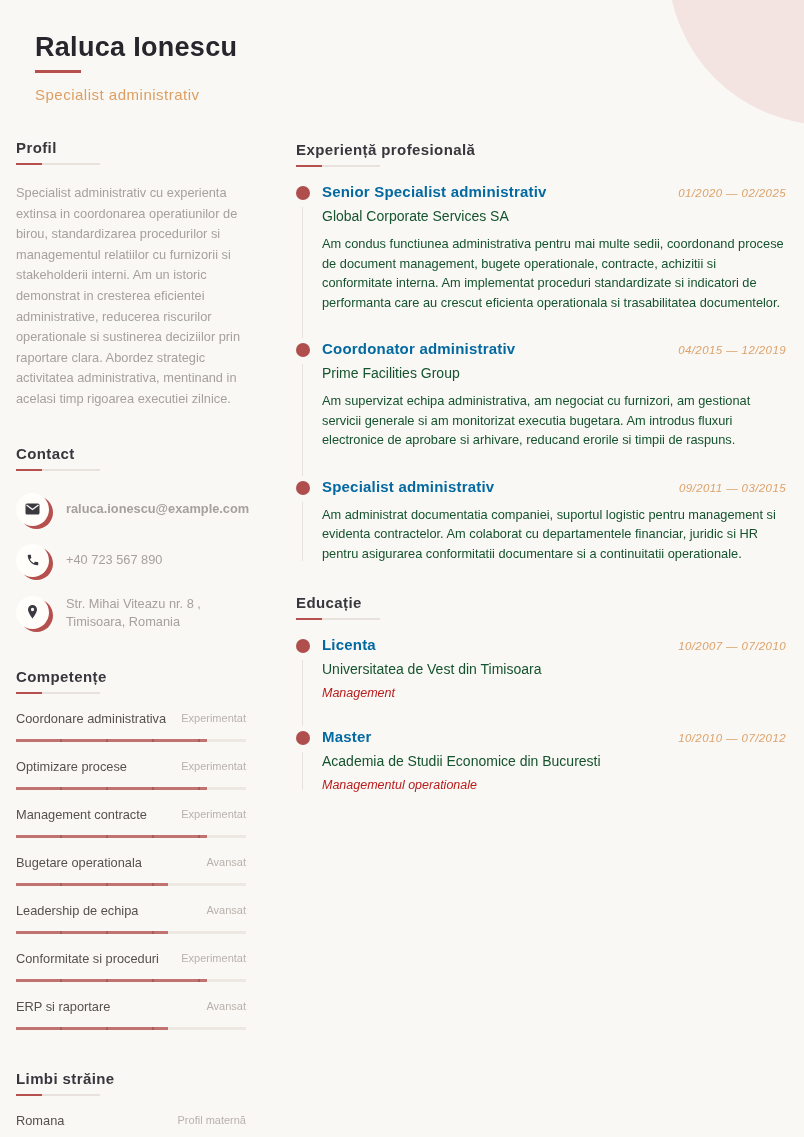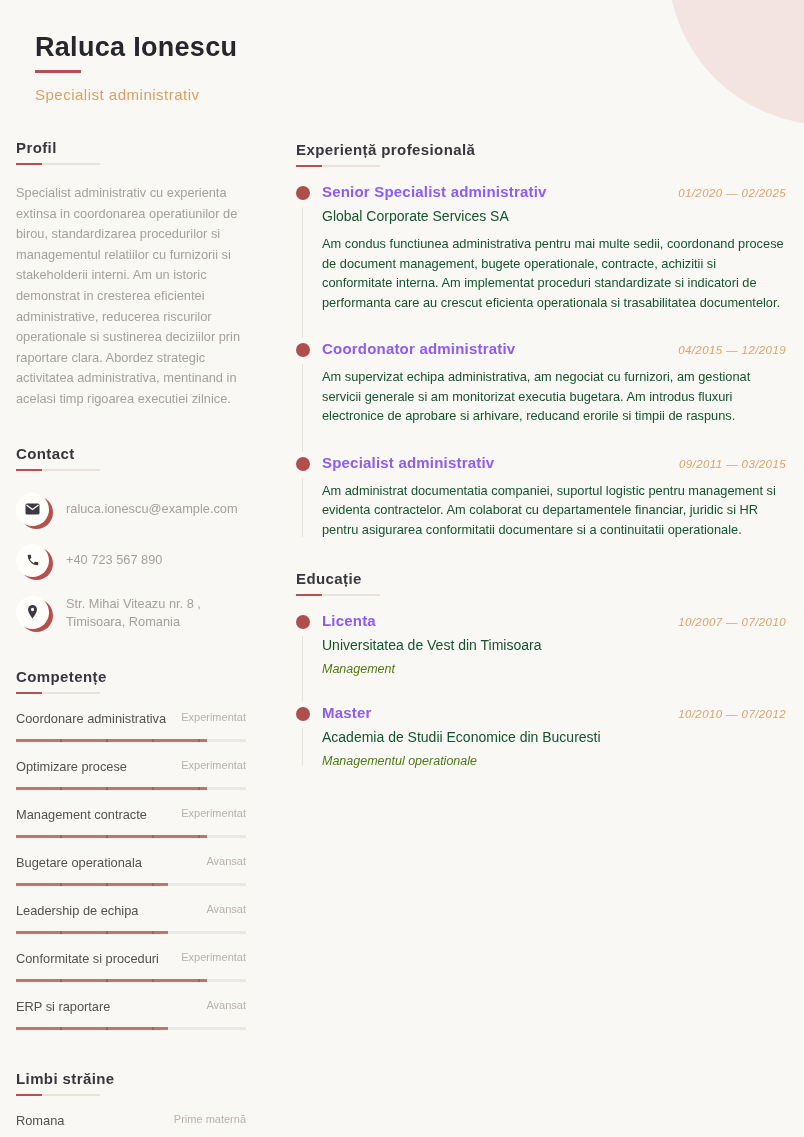--- a/index.html
+++ b/index.html
@@ -41,35 +41,35 @@
     background: linear-gradient(to right, #b5504e 0, #b5504e 26px, #e9e2dc 26px, #e9e2dc 100%);
   }
   
   .sidebar { position: absolute; left: 16px; top: 139px; width: 230px; }
   .profile-text {
     margin: 18px 0 0 0;
     font-size: 12.8px; line-height: 20.6px; color: #a6a19c;
   }
   .contact-section { margin-top: 35px; }
   .contact-row { display: flex; align-items: center; gap: 17px; margin-top: 18px; }
-  .contact-row.first { margin-top: 22px; }
+  .contact-row.first { margin-top: 22px; font-weight: bold; }
   .c-icon {
     flex: 0 0 auto;
     width: 33px; height: 33px; border-radius: 50%;
     background: #fffefb;
     box-shadow: 4px 3px 0 0 #b5504e;
     display: flex; align-items: center; justify-content: center;
   }
   .c-icon svg { display: block; }
   .contact-text { font-size: 12.8px; color: #a6a19c; line-height: 18px; }
   .skills-section { margin-top: 37px; }
   .languages-section { margin-top: 40px; }
   .bar-list { margin-top: 4px; }
   .bar-row { margin-top: 17px; }
-  .bar-top { display: flex; justify-content: space-between; align-items: flex-start; }
+  .bar-top { display: flex; justify-content: space-between; align-items: center; }
   .bar-name { font-size: 12.8px; color: #55514e; }
   .bar-level { font-size: 11px; color: #b9b2ac; }
   .bar-track { margin-top: 13px; height: 3px; background: #eee8e2; position: relative; }
   .bar-fill {
     height: 3px;
     background-image: repeating-linear-gradient(to right, transparent 0, transparent 44px, rgba(60,40,40,0.25) 44px, rgba(60,40,40,0.25) 46px);
   }
   .skills-list .bar-fill { background-color: #c07371; }
   
   .main { position: absolute; left: 296px; top: 141px; width: 490px; }
@@ -80,25 +80,25 @@
     position: absolute; left: 0; top: 3px;
     width: 14px; height: 14px; border-radius: 50%;
     background: #af4e4d;
   }
   .tl-line {
     position: absolute; left: 6px; top: 24px; bottom: -26px;
     width: 1px; background: #e8e2dc;
   }
   .tl-item:last-child .tl-line { bottom: 2px; }
   .tl-head { display: flex; justify-content: space-between; align-items: baseline; }
-  .tl-title { font-size: 15px; font-weight: 700; color: #8b5cf6; letter-spacing: 0.2px; }
+  .tl-title { font-size: 15px; font-weight: 700; color: #0369a1; letter-spacing: 0.2px; }
   .tl-dates { font-size: 11.5px; color: #dca26b; letter-spacing: 0.4px; white-space: nowrap; font-style: italic; }
   .tl-company { margin-top: 8px; font-size: 14px; color: #14532d; }
   .tl-desc { margin: 10px 0 0 0; font-size: 12.8px; line-height: 19.5px; color: #14532d; }
-  .tl-field { margin-top: 9px; font-size: 12.5px; font-style: italic; color: #4d7c0f; }
+  .tl-field { margin-top: 9px; font-size: 12.5px; font-style: italic; color: #b91c1c; }
   .education-section { margin-top: 31px; }
 </style>
 </head>
 <body>
 
 <div class="deco-circle"></div>
 
 <header class="header">
   <h1 class="person-name">Raluca Ionescu</h1>
   <div class="name-underline"></div>
@@ -224,21 +224,21 @@
   </section>
 
   <section class="languages-section">
     <h2 class="section-heading">Limbi străine</h2>
     <div class="heading-underline"></div>
     <div class="bar-list languages-list">
 
         <div class="bar-row">
           <div class="bar-top">
             <span class="bar-name">Romana</span>
-            <span class="bar-level">Prime maternă</span>
+            <span class="bar-level">Profil maternă</span>
           </div>
 
         </div>
 
       </div>
   </section>
 
 </aside>
 
 <main class="main">
@@ -262,20 +262,21 @@
         </div>
 
         <div class="tl-item">
           <span class="tl-dot"></span>
           <span class="tl-line"></span>
           <div class="tl-content">
             <div class="tl-head">
               <span class="tl-title">Coordonator administrativ</span>
               <span class="tl-dates">04/2015 — 12/2019</span>
             </div>
+            <div class="tl-company">Prime Facilities Group</div>
             <p class="tl-desc">Am supervizat echipa administrativa, am negociat cu furnizori, am gestionat servicii generale si am monitorizat executia bugetara. Am introdus fluxuri electronice de aprobare si arhivare, reducand erorile si timpii de raspuns.</p>
           </div>
         </div>
 
         <div class="tl-item">
           <span class="tl-dot"></span>
           <span class="tl-line"></span>
           <div class="tl-content">
             <div class="tl-head">
               <span class="tl-title">Specialist administrativ</span>

